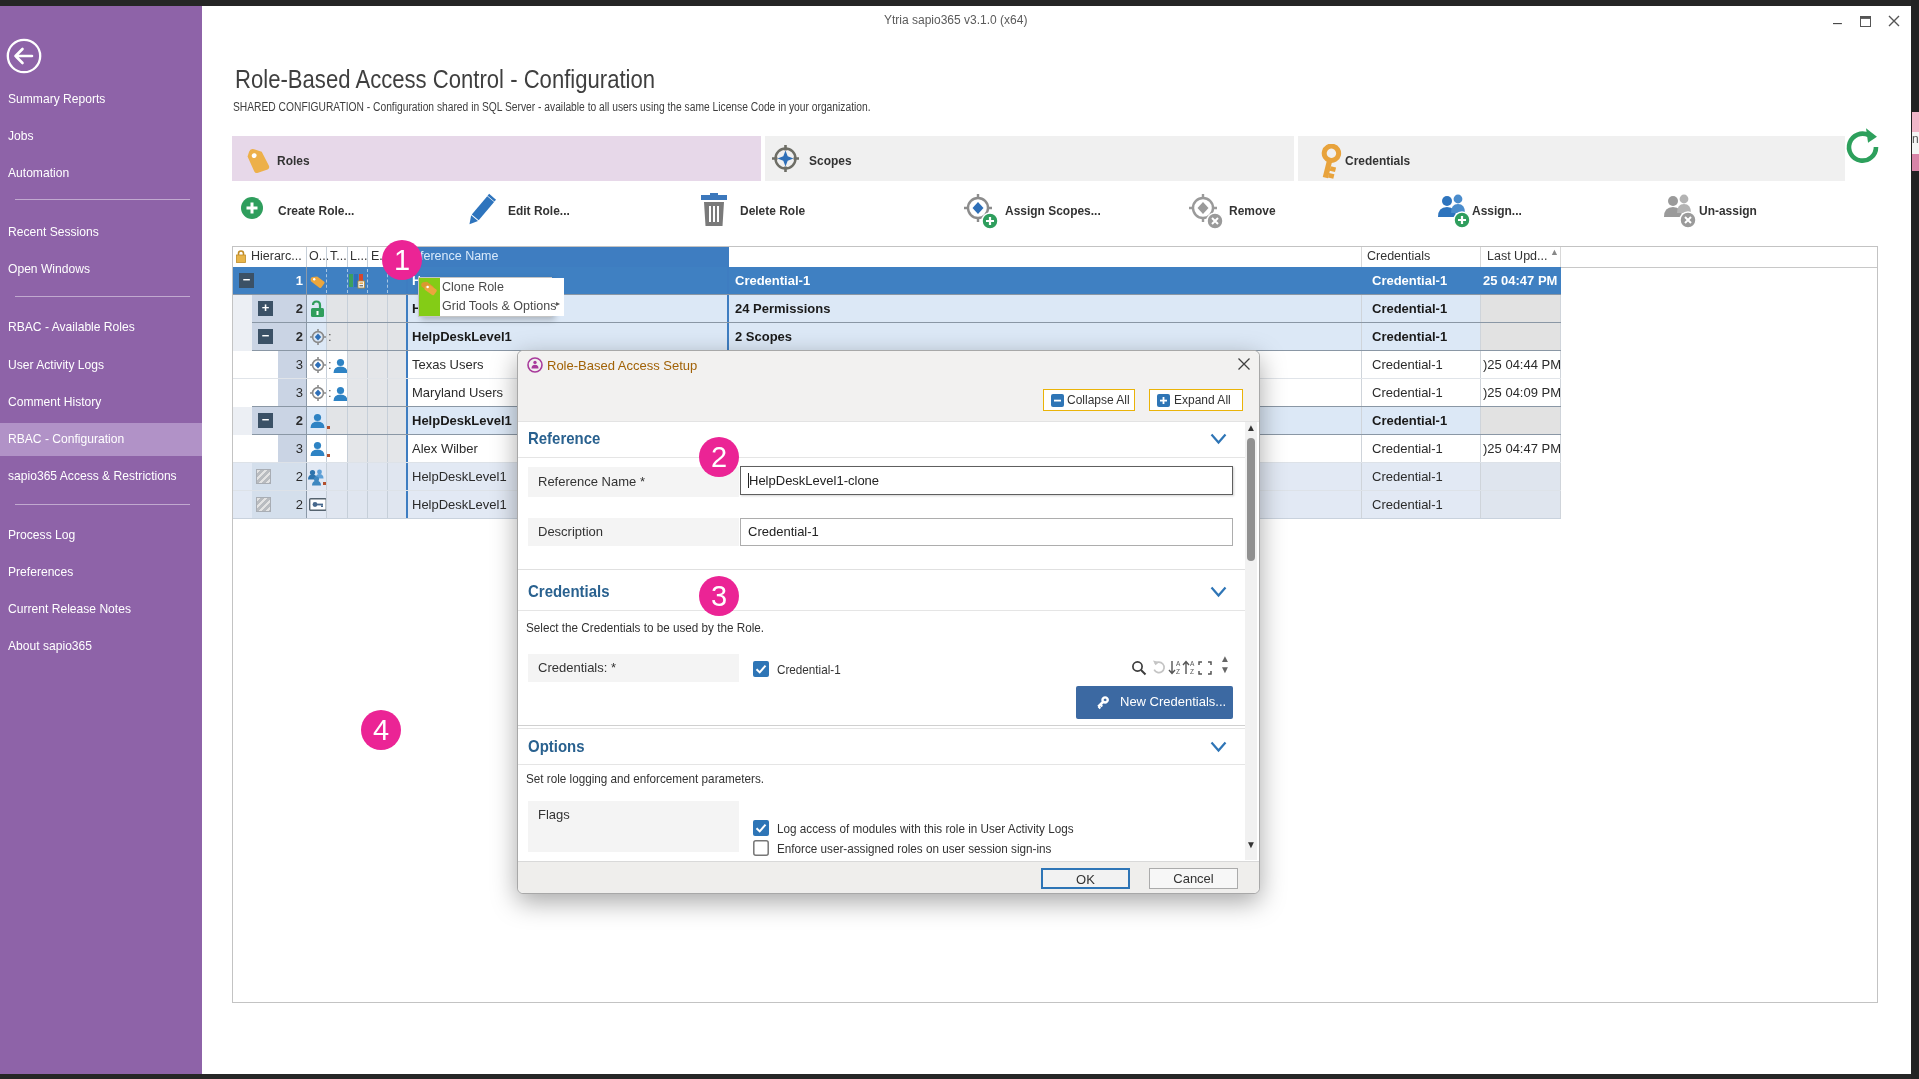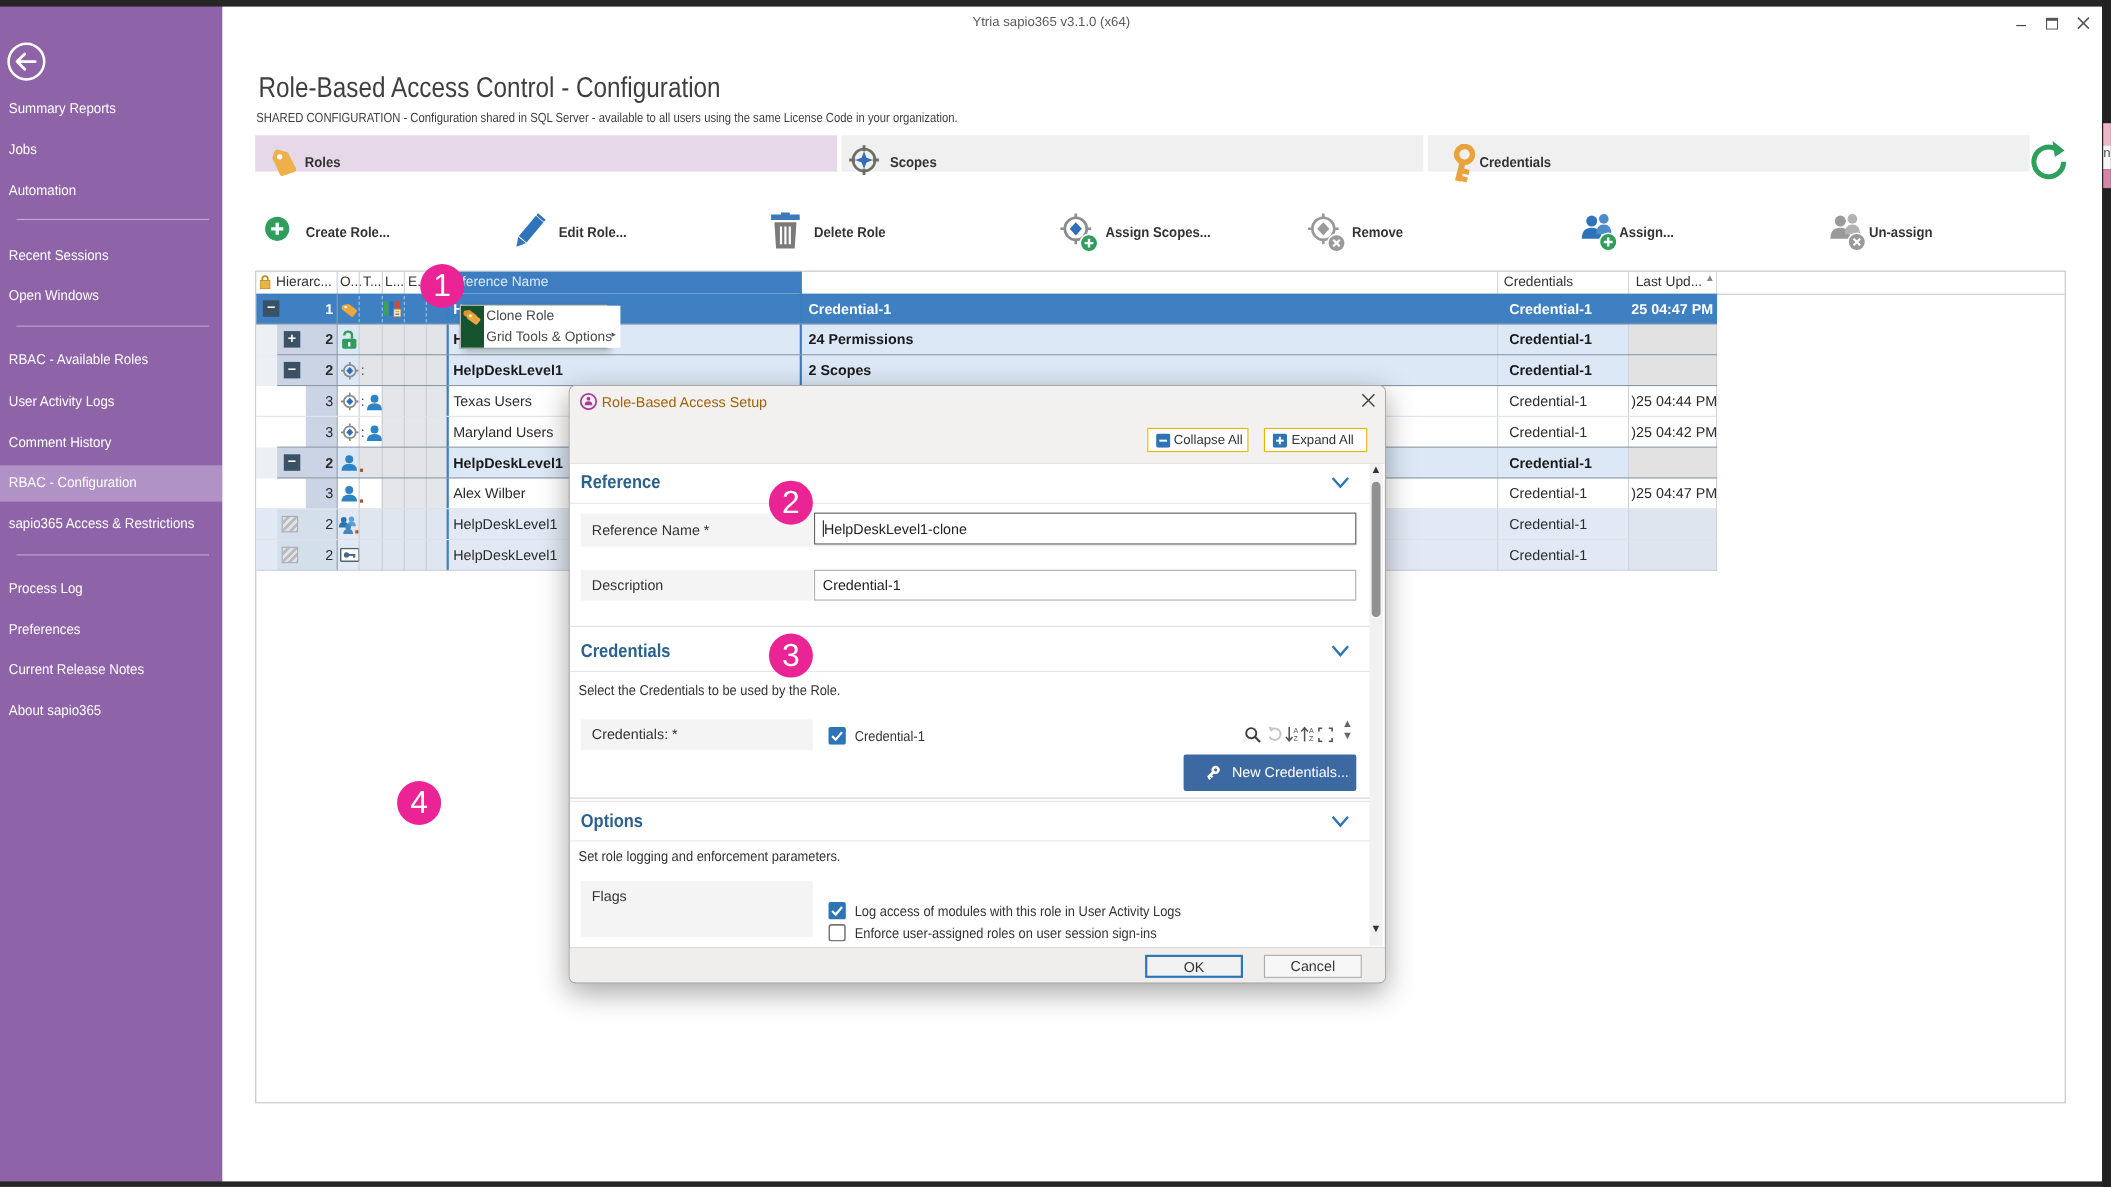--- a/index.html
+++ b/index.html
@@ -14,40 +14,40 @@
 .sbsep { position:absolute; left:15px; width:175px; height:1px; background:rgba(255,255,255,0.45); }
 
 
 #win { left:202px; top:6px; width:1709px; height:1068px; background:#ffffff; }
 #titletext { left:682px; top:7px; font-size:12px; color:#5a5a5a; }
 .winbtn { position:absolute; top:13px; color:#444; font-size:13px; }
 #bigtitle { left:33px; top:58px; font-size:26px; color:#3f3f3f; transform:scaleX(0.85); transform-origin:0 50%; white-space:nowrap; }
 #subtitle { left:31px; top:94px; font-size:12px; color:#3e3e3e; transform:scaleX(0.855); transform-origin:0 50%; white-space:nowrap; }
 
 
-.tab { position:absolute; top:117px; height:33px; }
+.tab { position:absolute; top:130px; height:45px; }
 .tabtxt { position:absolute; font-weight:bold; font-size:13px; color:#333; top:17px; transform:scaleX(0.92); transform-origin:0 50%; white-space:nowrap; }
 
 
 .tbtxt { position:absolute; top:197px; font-weight:bold; font-size:13px; color:#333; transform:scaleX(0.92); transform-origin:0 50%; white-space:nowrap; }
 
 
 #grid { left:30px; top:240px; width:1646px; height:757px; border:1px solid #c3c3c3; background:#fff; }
 .gh { position:absolute; top:0; height:20px; font-size:12.5px; color:#333; }
 .row { position:absolute; left:0; width:1328px; height:28px; }
 .cell { position:absolute; top:0; height:28px; font-size:13px; color:#2b2b2b; line-height:28px; white-space:nowrap; overflow:hidden; }
 .vline { position:absolute; width:1px; background:#c6cfd9; }
 .hline { position:absolute; height:1px; left:0; width:1328px; }
 .expbox { position:absolute; width:15px; height:15px; background:#3b5166; color:#fff; font-size:13px; line-height:13px; text-align:center; font-weight:bold; }
 
 
 #status { left:30px; top:999px; width:1646px; height:20px; border:1px solid #ababab; background:#fdfdfd; font-size:12px; color:#1f1f1f; line-height:18px; }
 
 
-#ctxmenu { left:216px; top:271px; width:134px; height:40px; background:#14532d; border:1px solid #c5c5c5; box-shadow:3px 3px 6px rgba(0,0,0,0.22); z-index:40; }
+#ctxmenu { left:216px; top:271px; width:134px; height:40px; background:#84cc16; border:1px solid #c5c5c5; box-shadow:3px 3px 6px rgba(0,0,0,0.22); z-index:40; }
 .mitem { position:absolute; left:21px; width:122px; height:19px; background:#fff; font-size:12.5px; color:#4a4a4a; line-height:19px; padding-left:2px; white-space:nowrap; }
 
 
 #dialog { left:315px; top:344px; width:743px; height:544px; background:#fff; border:1px solid #a8a8a8; border-radius:6px; box-shadow:0 8px 26px rgba(0,0,0,0.35); z-index:50; }
 #dlghead { position:absolute; left:0; top:0; width:100%; height:71px; background:#f2f1f0; border-bottom:1px solid #e3e3e3; border-radius:6px 6px 0 0; }
 .dlgbtn { position:absolute; top:38px; height:22px; background:#fff; border:1px solid #eab308; font-size:12px; color:#333; line-height:20px; white-space:nowrap; }
 .sechdr { position:absolute; left:10px; font-size:17px; font-weight:bold; color:#29618f; transform:scaleX(0.88); transform-origin:0 50%; white-space:nowrap; }
 .lblbox { position:absolute; left:10px; width:211px; background:#f4f4f4; font-size:13px; color:#333; padding-left:10px; }
 .inp { position:absolute; left:222px; width:493px; background:#fff; font-size:13px; color:#222; padding-left:7px; }
 .chk { position:absolute; width:16px; height:16px; }
@@ -297,21 +297,21 @@
           <path d="M9 1 V4 M9 14 V17 M1 9 H4 M14 9 H17" stroke="#8a8a8a" stroke-width="1.6"></path>
           <path d="M9 5.6 L12.2 9 L9 12.4 L5.8 9 Z" fill="#2e6fb8"></path>
         </svg>
       <div class="cell" style="left:95px; width:6px; color:#555;">:</div>
       <svg class="abs" style="left:99px; top:6px;" width="17" height="17" viewBox="0 0 17 17">
           <circle cx="8.5" cy="5.5" r="3.6" fill="#2e83c4"></circle>
           <path d="M1.5 16 Q1.5 9.5 8.5 9.5 Q15.5 9.5 15.5 16 Z" fill="#2e83c4"></path>
         </svg>
       <div class="cell" style="left:179px; width:316px;">Maryland Users</div>
       <div class="cell" style="left:1139px; width:108px;">Credential-1</div>
-      <div class="cell" style="left:1250px; width:77px;">)25 04:42 PM</div>
+      <div class="cell" style="left:1250px; width:77px;">)25 04:09 PM</div>
     </div>
 
     <div class="row" style="top:160px; background:#dce8f6;">
       <div class="abs" style="left:0; top:0; width:19px; height:28px; background:#eceff4;"></div>
       <div class="abs" style="left:19px; top:0; width:54px; height:28px; background:#cad4e4;"></div>
       <div class="abs" style="left:93px; top:0; width:81px; height:28px; background:#e2e4e7;"></div>
       <div class="expbox" style="left:25px; top:6px;">−</div>
       <div class="cell" style="left:40px; width:30px; text-align:right; font-weight:bold;">2</div>
       <svg class="abs" style="left:76px; top:5px;" width="17" height="17" viewBox="0 0 17 17">
           <circle cx="8.5" cy="5.5" r="3.6" fill="#2e83c4"></circle>

